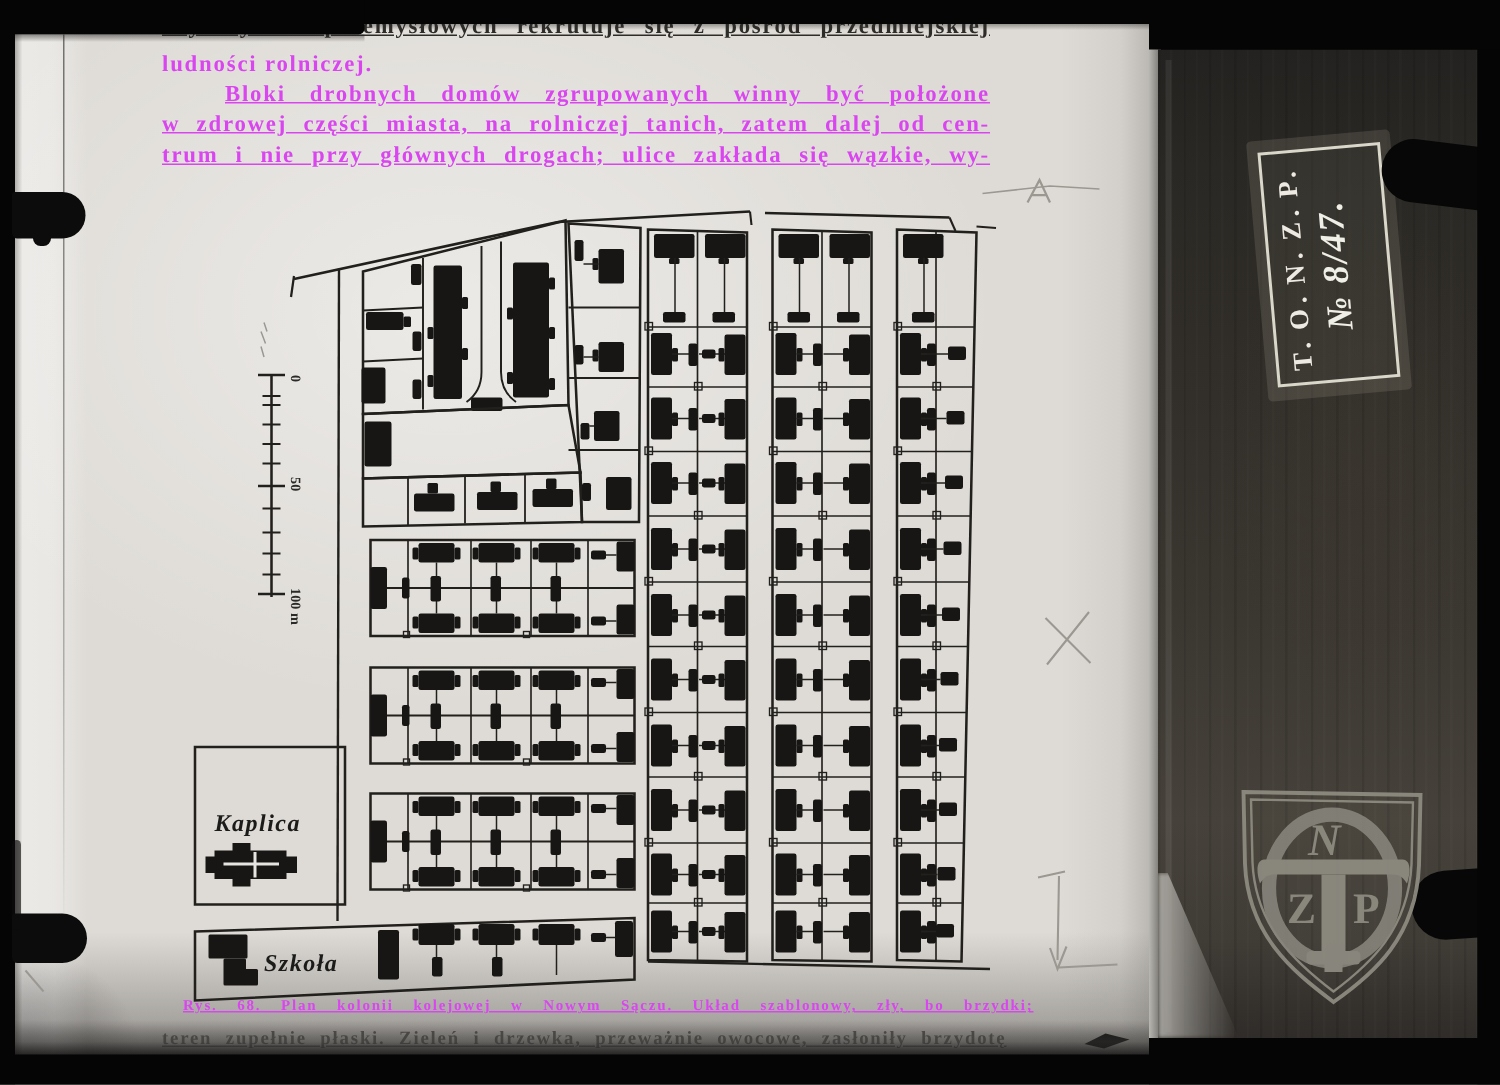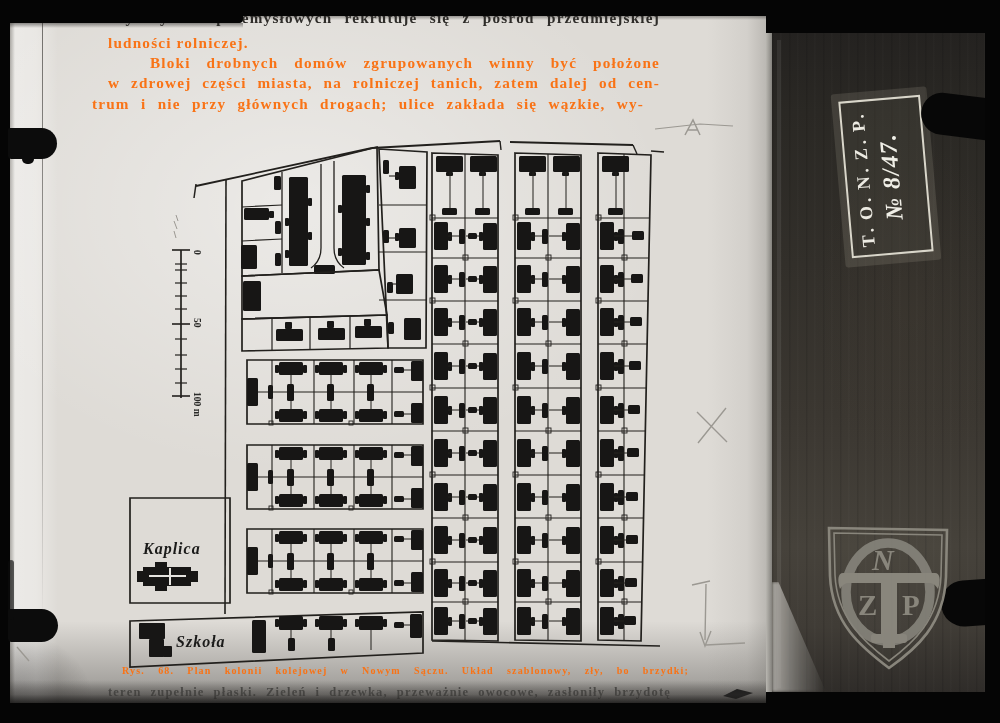--- a/index.html
+++ b/index.html
@@ -1,20 +1,20 @@
 <!DOCTYPE html>
 <html><head>
 <meta charset="utf-8">
 <style>
   html,body { margin:0; padding:0; }
   body { width:1000px; height:723px; background:#050505; position:relative; overflow:hidden;
          font-family:"Liberation Serif", serif; }
   .abs { position:absolute; }
-  .tl { color:#f97316; font-weight:bold; font-size:15.2px; white-space:nowrap; letter-spacing:1.2px; }
-  .just { text-align:justify; text-align-last:justify; white-space:normal; }
+  .tl { color:#d946ef; font-weight:bold; font-size:15.2px; white-space:nowrap; letter-spacing:1.2px; }
+  .just { text-align:justify; text-align-last:justify; white-space:normal;text-decoration:underline; }
 </style>
 </head>
 <body>
 
 <div class="abs" style="left:0;top:0;width:1000px;height:723px;background:#050505;"></div>
 
 <div class="abs" style="left:10px;top:14px;width:757px;height:690px;background:
  radial-gradient(ellipse 70% 55% at 38% 28%, rgba(255,255,255,0.42), rgba(255,255,255,0) 70%),
  linear-gradient(90deg, rgba(95,93,89,0.40) 0px, rgba(255,255,255,0.40) 5px, rgba(255,255,255,0.35) 26px, rgba(0,0,0,0) 48px),
  linear-gradient(270deg, rgba(110,108,103,0.32) 0px, rgba(130,128,123,0.12) 20px, rgba(0,0,0,0) 60px),
@@ -26,21 +26,21 @@
 <div class="abs" style="left:42px;top:23px;width:1px;height:600px;background:linear-gradient(180deg,rgba(75,73,69,0.75), rgba(138,136,132,0.6) 70%, rgba(138,136,132,0));"></div>
 
 <div class="abs tl just" style="left:108px;top:9px;width:552px;color:#2e2c29;">brycznych i przemysłowych rekrutuje się z pośród przedmiejskiej</div>
 
 <div class="abs tl" style="left:108px;top:33.5px;">ludności rolniczej.</div>
 
 <div class="abs tl just" style="left:150px;top:53.5px;width:510px;">Bloki drobnych domów zgrupowanych winny być położone</div>
 
 <div class="abs tl just" style="left:108px;top:74px;width:552px;">w zdrowej części miasta, na rolniczej tanich, zatem dalej od cen-</div>
 
-<div class="abs tl just" style="left:92px;top:94.5px;width:552px;">trum i nie przy głównych drogach; ulice zakłada się wązkie, wy-</div>
+<div class="abs tl just" style="left:108px;top:94.5px;width:552px;">trum i nie przy głównych drogach; ulice zakłada się wązkie, wy-</div>
 
 <svg class="abs" style="left:0;top:0;filter:blur(0.25px);" width="1000" height="723" viewBox="0 0 1000 723">
 <g>
 <line x1="196" y1="186" x2="372" y2="148" stroke="#22201d" stroke-width="1.8"></line>
 <line x1="372" y1="148" x2="500" y2="141" stroke="#22201d" stroke-width="1.8"></line>
 <line x1="196" y1="184" x2="194" y2="198" stroke="#22201d" stroke-width="1.5"></line>
 <line x1="500" y1="141" x2="501" y2="150" stroke="#22201d" stroke-width="1.4"></line>
 <line x1="510" y1="142" x2="633" y2="145" stroke="#22201d" stroke-width="1.8"></line>
 <line x1="633" y1="145" x2="637" y2="154" stroke="#22201d" stroke-width="1.4"></line>
 <line x1="226" y1="179" x2="225" y2="614" stroke="#22201d" stroke-width="1.6"></line>

